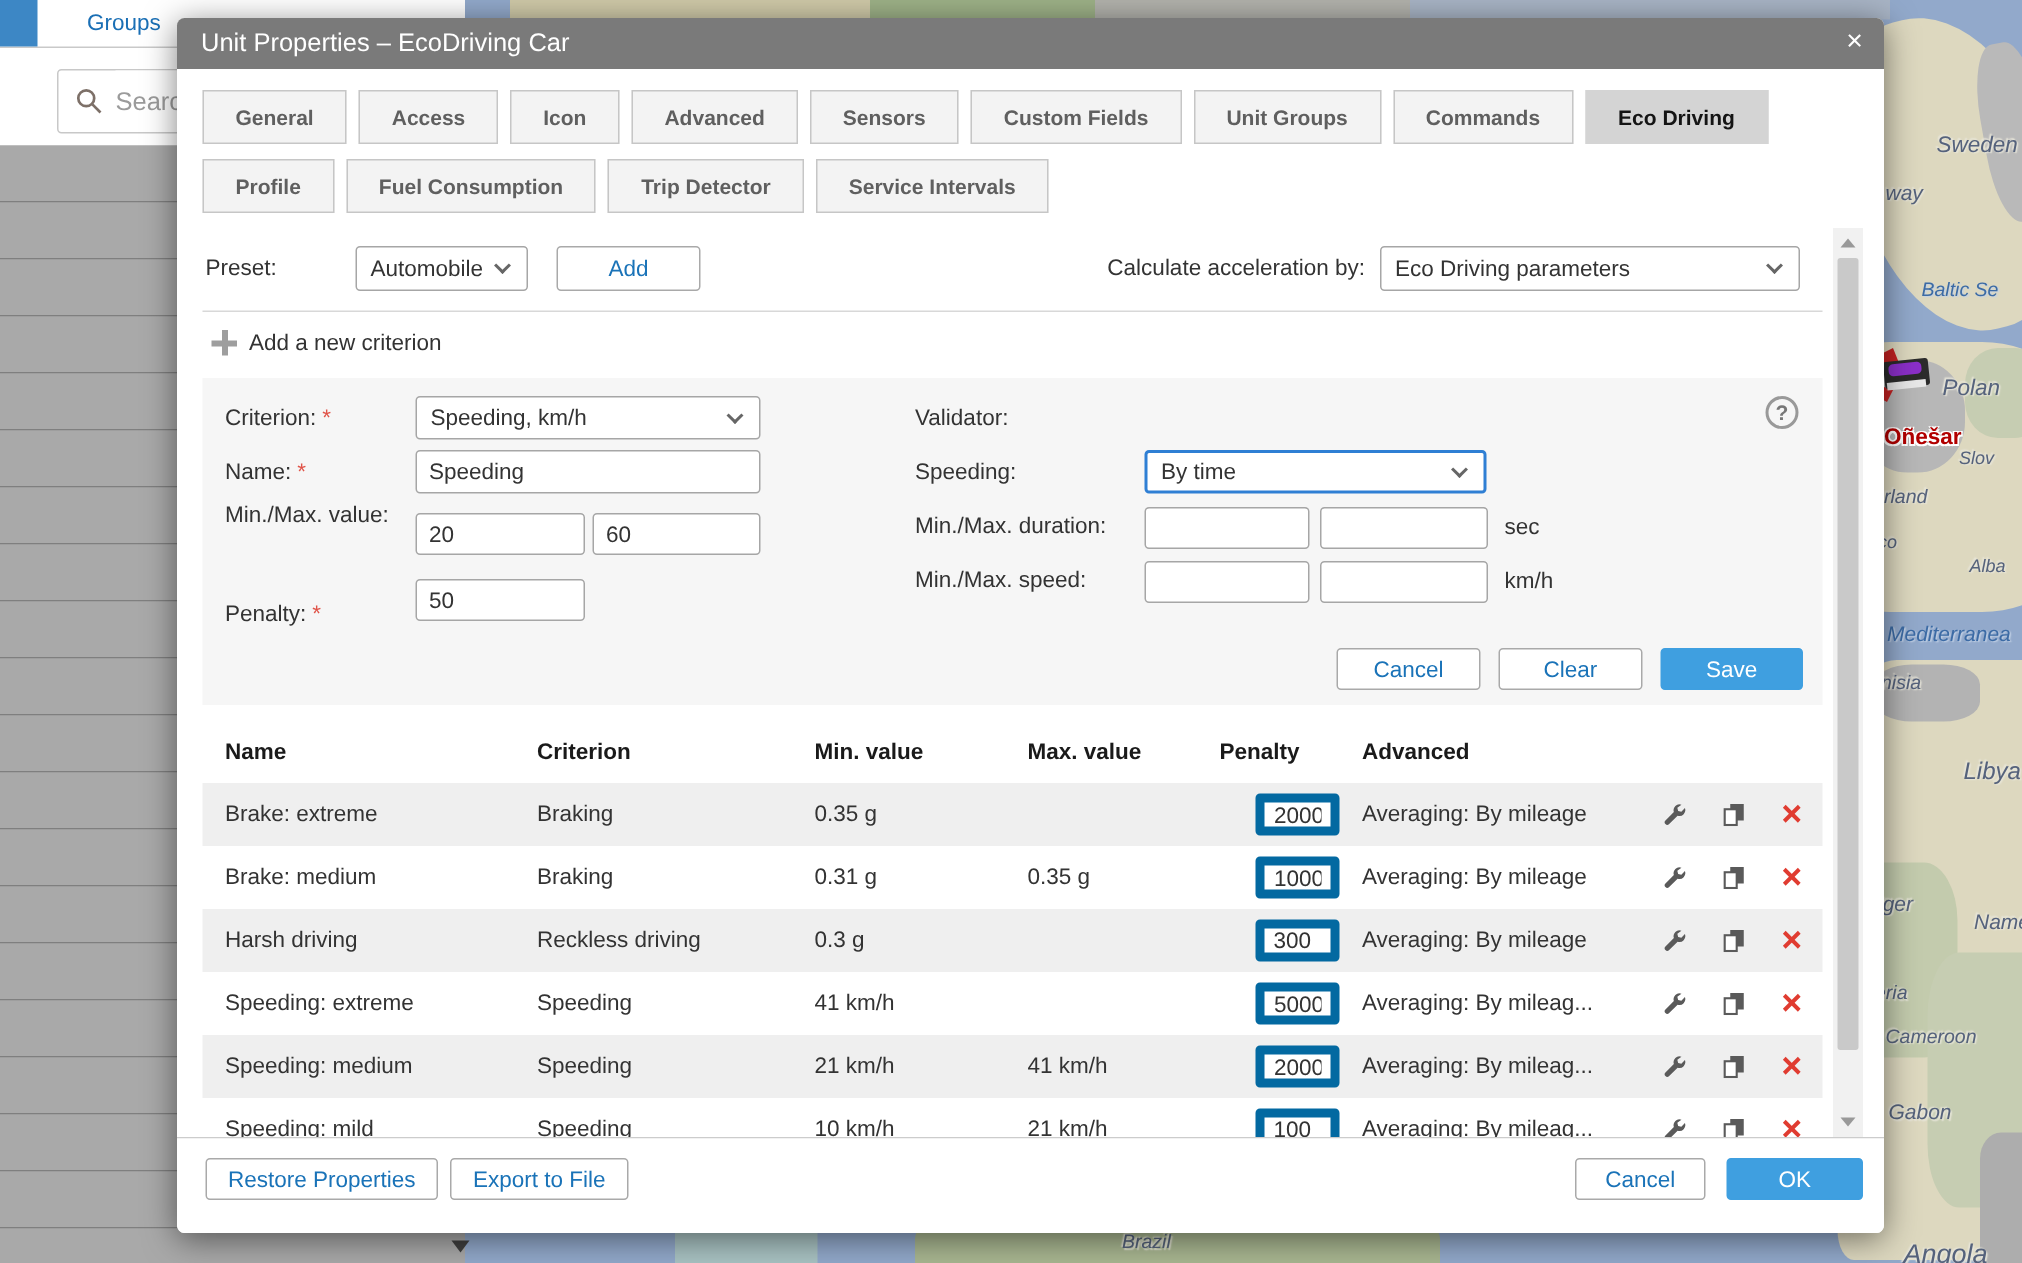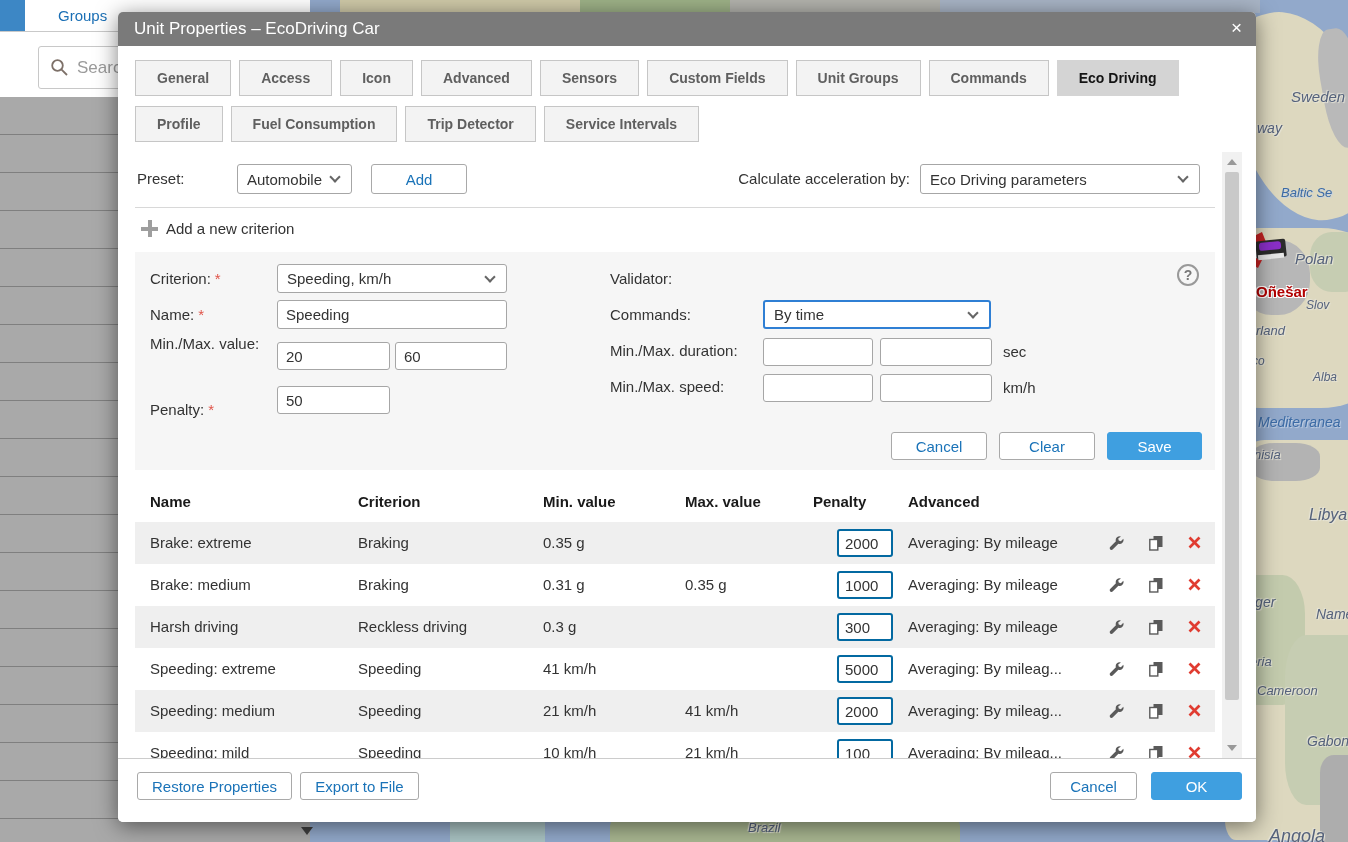--- a/index.html
+++ b/index.html
@@ -67,21 +67,21 @@
   #help { position:absolute; left:1042px; top:12px; width:22px; height:22px; border:2px solid #999; border-radius:50%;
           color:#777; font-size:14px; font-weight:bold; text-align:center; line-height:19px; cursor:pointer; }
   .unit { position:absolute; font-size:15px; color:#333; line-height:28px; }
 
   
   #thead { position:absolute; left:17px; top:330px; width:1080px; height:40px; }
   #thead span { position:absolute; font-size:15px; font-weight:bold; color:#1a1a1a; line-height:40px; }
   .trow { position:absolute; left:17px; width:1080px; height:42px; }
   .trow.odd { background:#efefef; }
   .trow span.cell { position:absolute; font-size:15px; color:#333; line-height:42px; white-space:nowrap; }
-  .trow input { position:absolute; left:702px; top:7px; width:56px; height:28px; border:2px solid #0369a1; border-radius:3px;
+  .trow input { position:absolute; left:702px; top:7px; width:56px; height:28px; border:6px solid #0369a1; border-radius:3px;
           font-size:15px; color:#333; padding:0 6px; font-family:"Liberation Sans",sans-serif; outline:none; }
   .rowicon { position:absolute; top:13px; width:16px; height:16px; cursor:pointer; }
 
   
   #vscroll { position:absolute; left:1104px; top:140px; width:20px; height:606px; background:#f1f1f1; }
   .sb-arrow { position:absolute; left:5px; width:0; height:0; border-left:5px solid transparent; border-right:5px solid transparent; }
   #sb-up { top:7px; border-bottom:6px solid #999; }
   #sb-down { bottom:7px; border-top:6px solid #999; }
   #sb-thumb { position:absolute; left:3px; top:20px; width:14px; height:528px; background:#c9c9c9; border-radius:2px; }
 
@@ -124,21 +124,21 @@
     <div class="maplabel" style="left: 946px; top: 323px; font-size: 13px;">rland</div>
     <div class="maplabel" style="left: 942px; top: 354px; font-size: 12px;">co</div>
     <div class="maplabel" style="left: 1003px; top: 370px; font-size: 12px;">Alba</div>
     <div class="sealabel" style="left: 948px; top: 414px; font-size: 14px;">Mediterranea</div>
     <div class="maplabel" style="left: 944px; top: 447px; font-size: 13px;">nisia</div>
     <div class="maplabel" style="left: 999px; top: 506px; font-size: 16px;">Libya</div>
     <div class="maplabel" style="left: 942px; top: 594px; font-size: 14px;">iger</div>
     <div class="maplabel" style="left: 1006px; top: 606px; font-size: 14px;">Name</div>
     <div class="maplabel" style="left: 940px; top: 654px; font-size: 13px;">eria</div>
     <div class="maplabel" style="left: 947px; top: 683px; font-size: 13px;">Cameroon</div>
-    <div class="maplabel" style="left: 949px; top: 733px; font-size: 14px; margin-left: 48px;">Gabon</div>
+    <div class="maplabel" style="left: 949px; top: 733px; font-size: 14px;">Gabon</div>
     <div class="maplabel" style="left: 959px; top: 826px; font-size: 18px;">Angola</div>
     <div class="maplabel" style="left: 438px; top: 820px; font-size: 13px;">Brazil</div>
   </div>
 
 <div id="panel-arrow"></div>
 
 <div id="sidebar">
   <div id="sb-tabbar">
     <div id="sb-bluetab"></div>
     <div id="sb-groups">Groups</div>
@@ -234,21 +234,21 @@
       <input class="inp" style="left: 142px; top: 90px; width: 113px; height: 28px;" value="20">
       <input class="inp" style="left: 260px; top: 90px; width: 112px; height: 28px;" value="60">
 
       <div class="lbl" style="left:15px;top:144px;line-height:28px;">
         <span>Penalty:</span><span class="star">*</span>
       </div>
       <input class="inp" style="left: 142px; top: 134px; width: 113px; height: 28px;" value="50">
 
       <div class="lbl" style="left:475px;top:12px;line-height:29px;">Validator:</div>
 
-      <div class="lbl" style="left:475px;top:48px;line-height:29px;">Commands:</div>
+      <div class="lbl" style="left:475px;top:48px;line-height:29px;">Speeding:</div>
       <div class="sel focused" style="left:628px;top:48px;width:228px;height:29px;">
         <span>By time</span>
           <span class="chev"></span>
       </div>
 
       <div class="lbl" style="left:475px;top:84px;line-height:29px;">Min./Max. duration:</div>
       <input class="inp" style="left: 628px; top: 86px; width: 110px; height: 28px;">
       <input class="inp" style="left: 745px; top: 86px; width: 112px; height: 28px;">
       <div class="unit" style="left:868px;top:86px;">sec</div>
 

